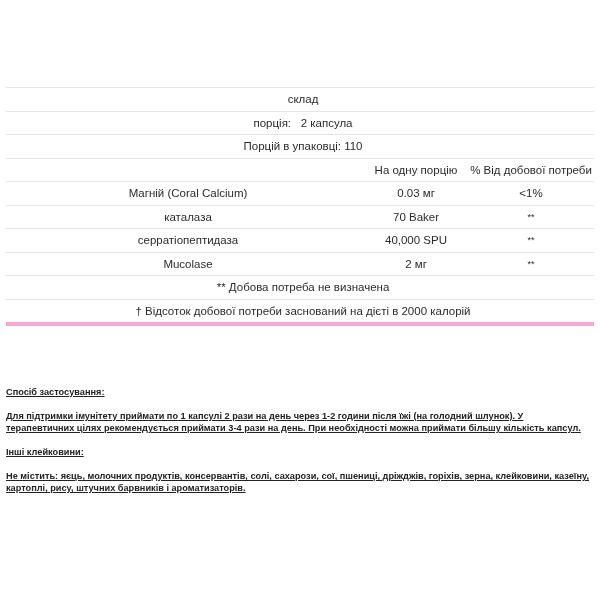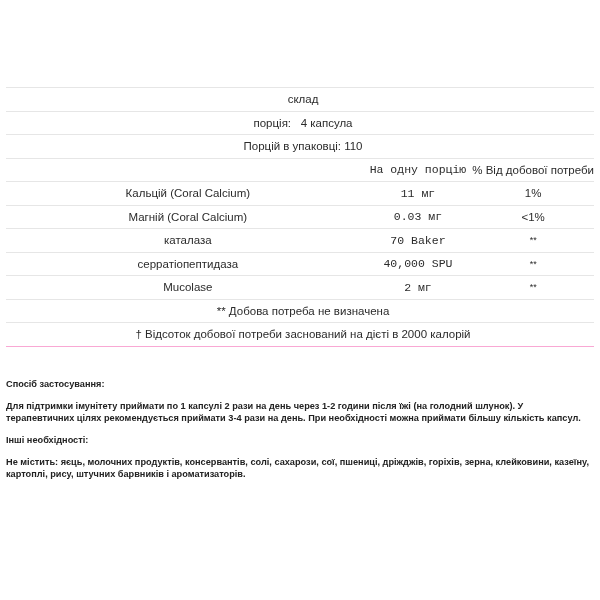--- a/index.html
+++ b/index.html
@@ -28,64 +28,60 @@
     }
     table.facts td {
       border-top: 1px solid #e6e6e6;
       height: 22.5px;
       padding: 0 0 0 6px;
       vertical-align: middle;
       white-space: nowrap;
       text-align: center;
     }
     table.facts tr:last-child td {
-      border-bottom: 1px solid #f9a8d4;
+      border-bottom: 4px solid #f9a8d4;
       margin-top: 19px;
     }
     td.c1 { width: 352px; }
-    td.c2 { width: 92px; font-family: Liberation Mono, monospace; }
+    td.c2 { width: 92px; }
     td.stars { font-size: 9px; vertical-align: top; padding-top: 6px; }
     .notes {
       position: absolute;
       left: 6px;
       top: 374px;
       width: 588px;
       font-size: 9.2px;
       font-weight: bold;
       color: #222;
       line-height: 12px;
     }
     .notes p {
-      margin: 4px 0 10px 0;
+      margin: 12px 0 10px 0;
+      text-decoration: underline;
     }
   </style>
 </head>
 <body>
 
 <div class="wrap">
   <table class="facts">
     <tbody>
         <tr>
       <td colspan="3">склад</td>
     </tr>
     <tr>
-      <td colspan="3" style="white-space:pre">порція:   4 капсула</td>
+      <td colspan="3" style="white-space:pre">порція:   2 капсула</td>
     </tr>
     <tr>
       <td colspan="3">Порцій в упаковці: 110</td>
     </tr>
     <tr>
       <td class="c1"></td>
       <td class="c2">На одну порцію</td>
       <td>% Від добової потреби</td>
-    </tr>
-    <tr>
-      <td class="c1">Кальцій (Coral Calcium)</td>
-      <td class="c2">11 мг</td>
-      <td>1%</td>
     </tr>
     <tr>
       <td class="c1">Магній (Coral Calcium)</td>
       <td class="c2">0.03 мг</td>
       <td>&lt;1%</td>
     </tr>
     <tr>
       <td class="c1">каталаза</td>
       <td class="c2">70 Baker</td>
       <td class="stars">**</td>
@@ -106,15 +102,15 @@
     <tr>
       <td colspan="3">† Відсоток добової потреби заснований на дієті в 2000 калорій</td>
     </tr>
   </tbody>
     </table>
 </div>
 
 <div class="notes">
   <p>Спосіб застосування:</p>
   <p>Для підтримки імунітету приймати по 1 капсулі 2 рази на день через 1-2 години після їжі (на голодний шлунок). У терапевтичних цілях рекомендується приймати 3-4 рази на день. При необхідності можна приймати більшу кількість капсул.</p>
-  <p>Інші необхідності:</p>
+  <p>Інші клейковини:</p>
   <p>Не містить: яєць, молочних продуктів, консервантів, солі, сахарози, сої, пшениці, дріжджів, горіхів, зерна, клейковини, казеїну, картоплі, рису, штучних барвників і ароматизаторів.</p>
 </div>
 
 </body></html>

